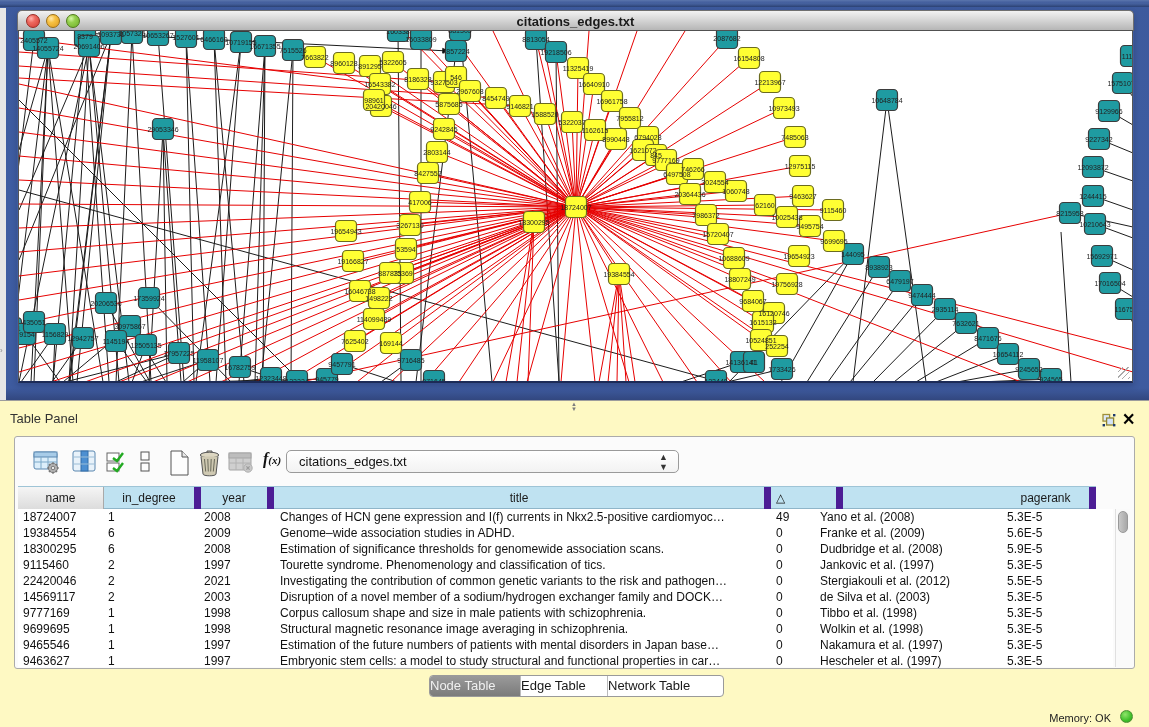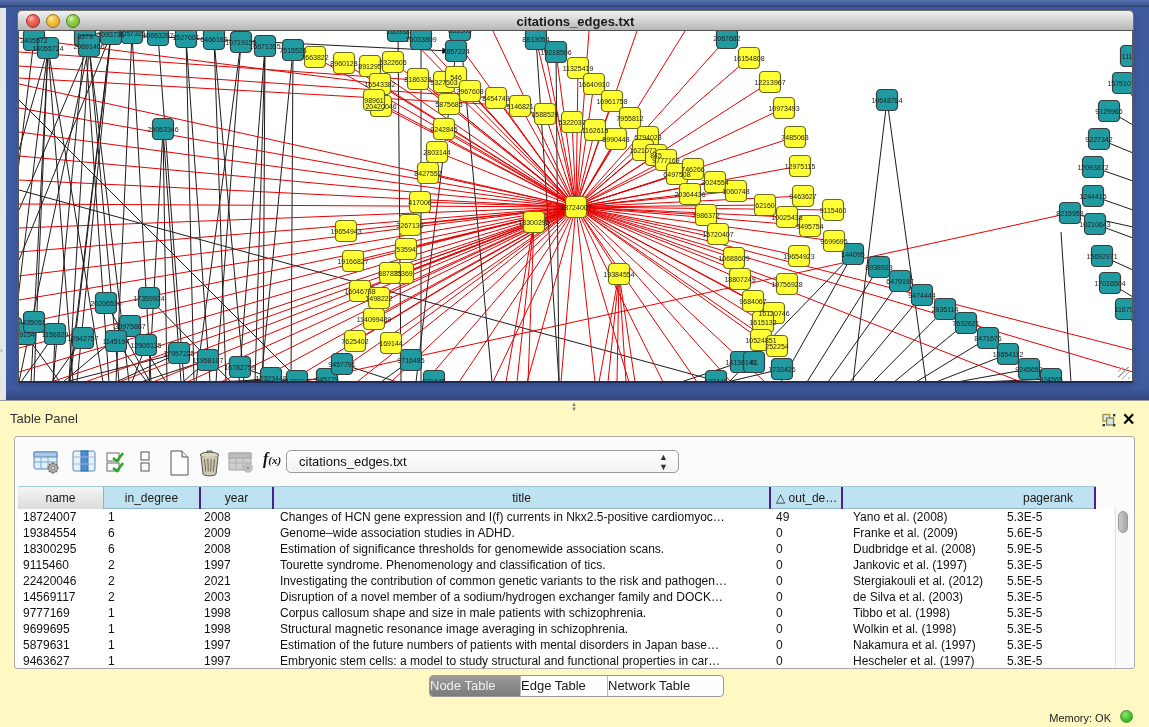--- a/index.html
+++ b/index.html
@@ -19,29 +19,29 @@
 #tphandle{position:absolute;left:567px;top:1px;width:14px;height:5px;color:#7d7d7d;font-size:6px;line-height:5px;text-align:center}
 #tptitle{position:absolute;left:10px;top:10px;font-size:13px;color:#333}
 #fico{position:absolute;left:1102px;top:12px;width:14px;height:14px}
 #xico{position:absolute;left:1122px;top:9px;font-size:16px;font-weight:bold;color:#000;transform:scaleY(1.05)}
 #panel{position:absolute;left:14px;top:35px;width:1121px;height:233px;background:#fbfbfb;border:1px solid #ababab;border-radius:3px}
 #toolbar{position:absolute;left:0;top:0;width:100%;height:52px}
 .tbi{position:absolute;top:12px}
 #combo{position:absolute;left:271px;top:13px;width:393px;height:23px;background:linear-gradient(180deg,#ffffff 0,#f2f2f2 100%);border:1px solid #9a9a9a;border-radius:5px;font-size:13px;color:#111;line-height:21px;padding-left:12px}
 #combo .ud{position:absolute;right:10px;top:1px;font-size:9px;color:#333;line-height:10px}
 #thead{position:absolute;left:3px;top:49px;width:1078px;height:23px;background:#bfe2f1;border-top:1px solid #9ec4d6;border-bottom:1px solid #8fb5c9}
-.th{position:absolute;top:0;height:22px;border-right:2px solid #4c1d95;font-size:12px;color:#1a1a1a;text-align:center;line-height:22px;overflow:hidden}
+.th{position:absolute;top:0;height:22px;border-right:7px solid #4c1d95;font-size:12px;color:#1a1a1a;text-align:center;line-height:22px;overflow:hidden}
 #th0{left:0;width:86px;background:linear-gradient(180deg,#f5f5f5 0,#dcdcdc 100%);border-right:1px solid #a9a9a9}
 #th1{left:86px;width:97px} #th2{left:183px;width:73px} #th3{left:256px;width:497px}
 #th4{left:753px;width:72px;text-align:left;padding-left:5px} #th5{left:825px;width:159px} #th6{left:984px;width:94px}
 #tbody{position:absolute;left:3px;top:72px;width:1095px;height:158px;background:#fff;font-size:12px;color:#111}
 .tr{position:relative;height:16px;line-height:16px;white-space:nowrap}
 .tr span{position:absolute;top:0;overflow:hidden}
 .c0{left:5px;width:78px} .c1{left:90px;width:90px} .c2{left:186px;width:68px}
-.c3{left:262px;width:490px} .c4{left:758px;width:64px} .c5{left:835px;width:152px} .c6{left:989px;width:92px}
+.c3{left:262px;width:490px} .c4{left:758px;width:64px} .c5{left:802px;width:152px} .c6{left:989px;width:92px}
 #vsb{position:absolute;left:1100px;top:72px;width:15px;height:158px;background:#fafafa;border-left:1px solid #e0e0e0}
 #vsb .thumb{position:absolute;left:2px;top:2px;width:10px;height:22px;border-radius:5px;background:linear-gradient(90deg,#c9c9c9,#a8a8a8);border:1px solid #999}
 #tabs{position:absolute;left:429px;top:274px;z-index:5;width:295px;height:22px;border:1px solid #9a9a9a;border-radius:4px;background:#fff;font-size:13px}
 .tab{position:absolute;top:0;height:20px;line-height:20px;text-align:left;color:#1a1a1a}
 #tab1{left:0;width:90px;background:linear-gradient(180deg,#9a9a9a 0,#7b7b7b 100%);border-radius:3px 0 0 3px;color:#f0f0f0}
 #tab2{left:90px;width:87px;border-left:1px solid #bbb}
 #tab3{left:177px;width:117px;border-left:1px solid #bbb}
 #status{position:absolute;left:0;top:306px;width:1149px;height:21px;font-size:11px;color:#222}
 #status span{position:absolute;right:38px;top:5px}
 #memdot{position:absolute;right:16px;top:3px;width:13px;height:13px;border-radius:50%;background:radial-gradient(circle at 38% 32%,#90e46a 0,#3fbf2a 60%,#2e9c1c 100%);border:1px solid #4c8f33}
@@ -704,21 +704,21 @@
           <div class="tr">
             <span class="c0">9699695</span>
             <span class="c1">1</span>
             <span class="c2">1998</span>
             <span class="c3">Structural magnetic resonance image averaging in schizophrenia.</span>
             <span class="c4">0</span>
             <span class="c5">Wolkin et al. (1998)</span>
             <span class="c6">5.3E-5</span>
           </div>
           <div class="tr">
-            <span class="c0">5879631</span>
+            <span class="c0">9465546</span>
             <span class="c1">1</span>
             <span class="c2">1997</span>
             <span class="c3">Estimation of the future numbers of patients with mental disorders in Japan base…</span>
             <span class="c4">0</span>
             <span class="c5">Nakamura et al. (1997)</span>
             <span class="c6">5.3E-5</span>
           </div>
           <div class="tr">
             <span class="c0">9463627</span>
             <span class="c1">1</span>

